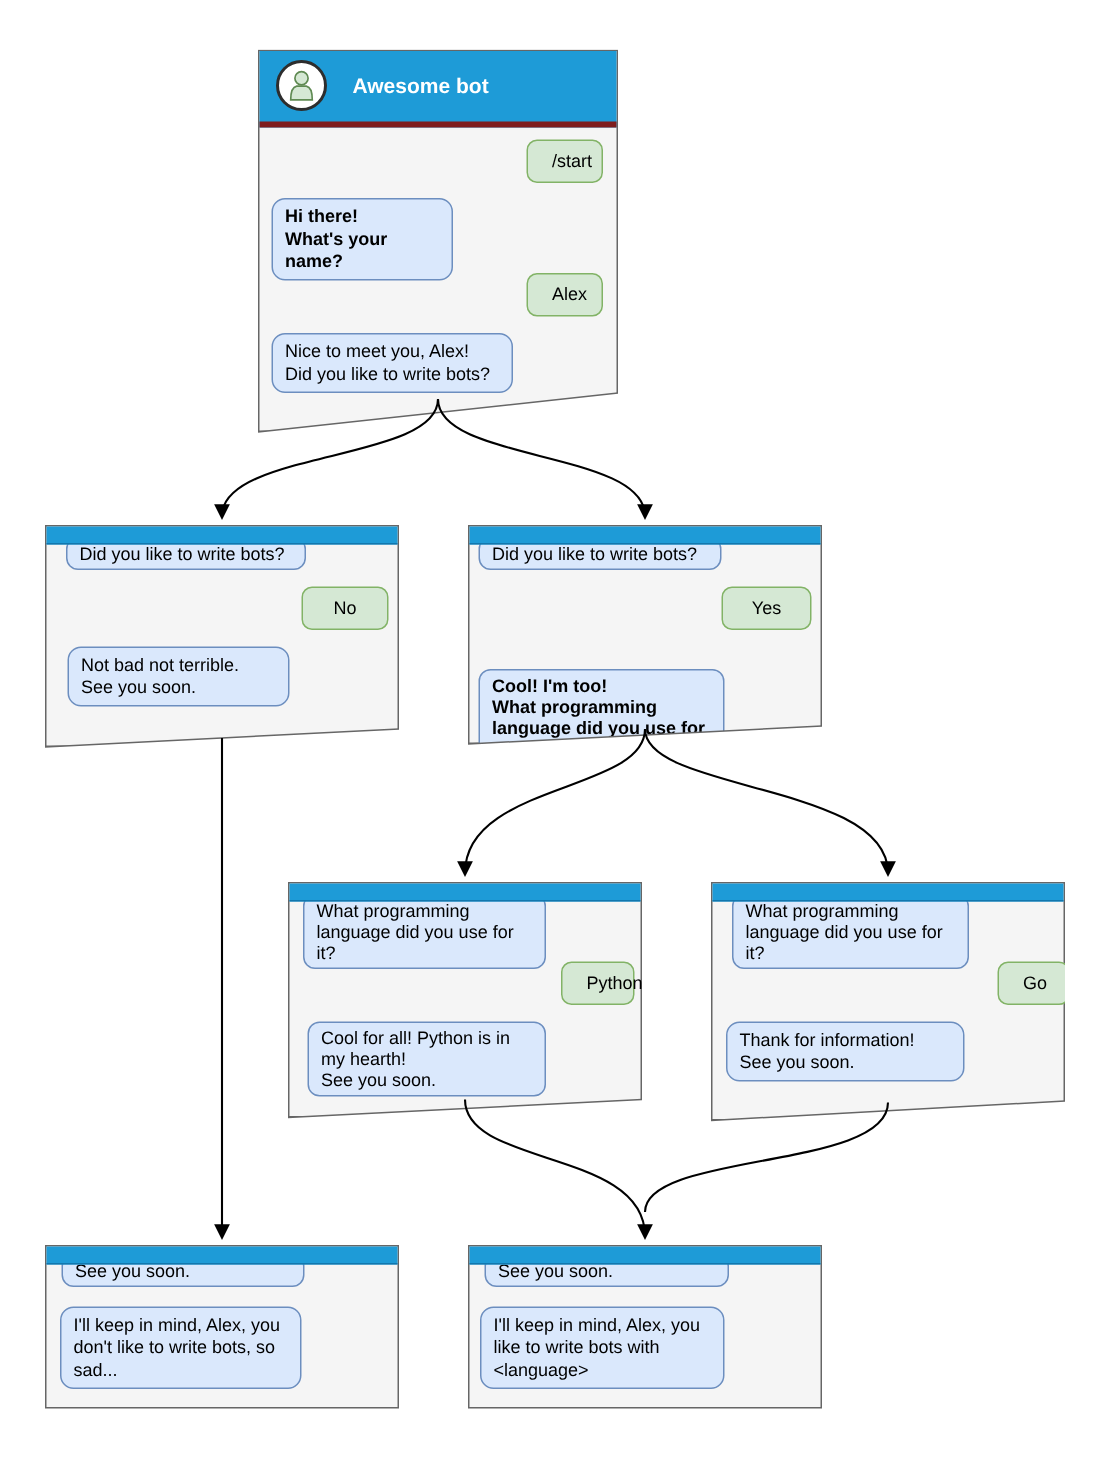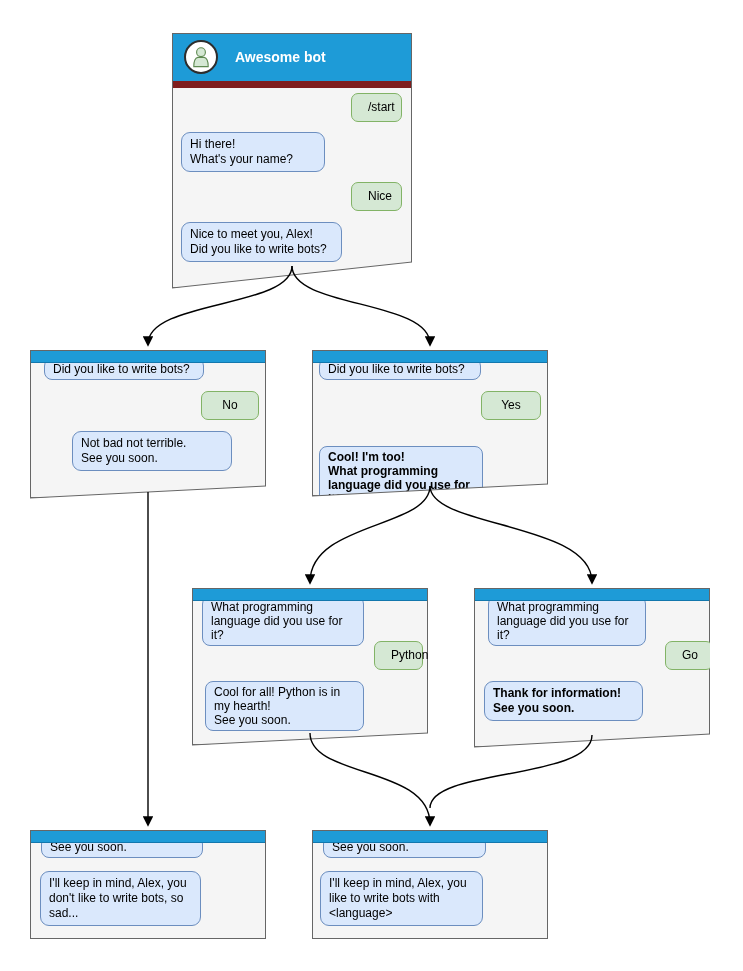--- a/index.html
+++ b/index.html
@@ -6,21 +6,21 @@
   .canvas{
     position:relative;width:743px;height:971px;background:#ffffff;overflow:hidden;
     font-family:"Liberation Sans","DejaVu Sans",sans-serif;font-size:12px;color:#000;
   }
   .connectors{position:absolute;left:0;top:0;width:743px;height:971px;pointer-events:none;z-index:5;}
   .window{
     position:absolute;background:#f5f5f5;border:1px solid #666666;box-sizing:border-box;
   }
   .chat-header{
     position:absolute;left:0;top:0;right:0;height:47px;background:#1e9bd7;
-    border-bottom:7px solid #7f1d1d;display:flex;align-items:center;z-index:2;
+    border-bottom:4px solid #7f1d1d;display:flex;align-items:center;z-index:2;
   }
   .avatar{
     position:absolute;left:11px;top:6px;width:34px;height:34px;border-radius:50%;
     background:#ffffff;border:2px solid #2d2d2d;box-sizing:border-box;
     display:flex;align-items:center;justify-content:center;overflow:hidden;
   }
   .chat-title{position:absolute;left:62px;top:15px;color:#ffffff;font-weight:bold;font-size:14px;}
   .topbar{
     position:absolute;left:0;top:0;right:0;height:11px;background:#1e9bd7;
     border-bottom:1px solid #1277ad;z-index:2;
@@ -46,32 +46,32 @@
     <div class="chat-header">
       <span class="avatar">
         <svg width="24" height="24" viewBox="0 0 30 30">
           <circle cx="15" cy="9" r="5.5" fill="#d5e8d4" stroke="#5f8a52" stroke-width="1.4"></circle>
           <path d="M6,27 Q6,16.5 11,15.5 L19,15.5 Q24,16.5 24,27 Z" fill="#d5e8d4" stroke="#5f8a52" stroke-width="1.4"></path>
         </svg>
       </span>
       <span class="chat-title">Awesome bot</span>
     </div>
     <div class="bubble user-bubble" style="left:178px;top:59px;width:51px;">/start</div>
-    <div class="bubble bot-bubble" style="left:8px;top:98px;width:144px;">Hi there!
+    <div class="bubble bot-bubble" style="left:8px;top:98px;width:121px;font-weight:bold;">Hi there!
 What's your name?</div>
-    <div class="bubble user-bubble" style="left:178px;top:148px;width:51px;">Nice</div>
+    <div class="bubble user-bubble" style="left:178px;top:148px;width:51px;">Alex</div>
     <div class="bubble bot-bubble" style="left:8px;top:188px;width:161px;">Nice to meet you, Alex!
 Did you like to write bots?</div>
   </div>
 
   <div class="window" style="left:30px;top:350px;width:236px;height:148px;clip-path:polygon(0 0,100% 0,100% 136px,0 148px);">
     <div class="topbar"></div>
     <div class="bubble bot-bubble compact" style="left:13px;top:7px;width:160px;">Did you like to write bots?</div>
     <div class="bubble user-bubble" style="left:170px;top:40px;width:58px;">No</div>
-    <div class="bubble bot-bubble" style="left:14px;top:80px;width:160px;margin-left:27px;">Not bad not terrible.
+    <div class="bubble bot-bubble" style="left:14px;top:80px;width:148px;">Not bad not terrible.
 See you soon.</div>
   </div>
 
   <div class="window" style="left:312px;top:350px;width:236px;height:146px;clip-path:polygon(0 0,100% 0,100% 134px,0 146px);">
     <div class="topbar"></div>
     <div class="bubble bot-bubble compact" style="left:6px;top:7px;width:162px;">Did you like to write bots?</div>
     <div class="bubble user-bubble" style="left:168px;top:40px;width:60px;text-align:center;">Yes</div>
     <div class="bubble bot-bubble compact" style="left:6px;top:95px;width:164px;font-weight:bold;">Cool! I'm too!
 What programming
 language did you use for it?</div>
@@ -85,21 +85,21 @@
     <div class="bubble bot-bubble compact" style="left:12px;top:92px;width:159px;">Cool for all! Python is in
 my hearth!
 See you soon.</div>
   </div>
 
   <div class="window" style="left:474px;top:588px;width:236px;height:159px;clip-path:polygon(0 0,100% 0,100% 146px,0 159px);">
     <div class="topbar"></div>
     <div class="bubble bot-bubble compact" style="left:13px;top:7px;width:158px;">What programming
 language did you use for it?</div>
     <div class="bubble user-bubble" style="left:190px;top:52px;width:48px;">Go</div>
-    <div class="bubble bot-bubble" style="left:9px;top:92px;width:159px;font-weight:bold;">Thank for information!
+    <div class="bubble bot-bubble" style="left:9px;top:92px;width:159px;">Thank for information!
 See you soon.</div>
   </div>
 
   <div class="window" style="left:30px;top:830px;width:236px;height:109px;">
     <div class="topbar"></div>
     <div class="bubble bot-bubble compact" style="left:10px;top:5px;width:162px;">See you soon.</div>
     <div class="bubble bot-bubble" style="left:9px;top:40px;width:161px;">I'll keep in mind, Alex, you
 don't like to write bots, so
 sad...</div>
   </div>

